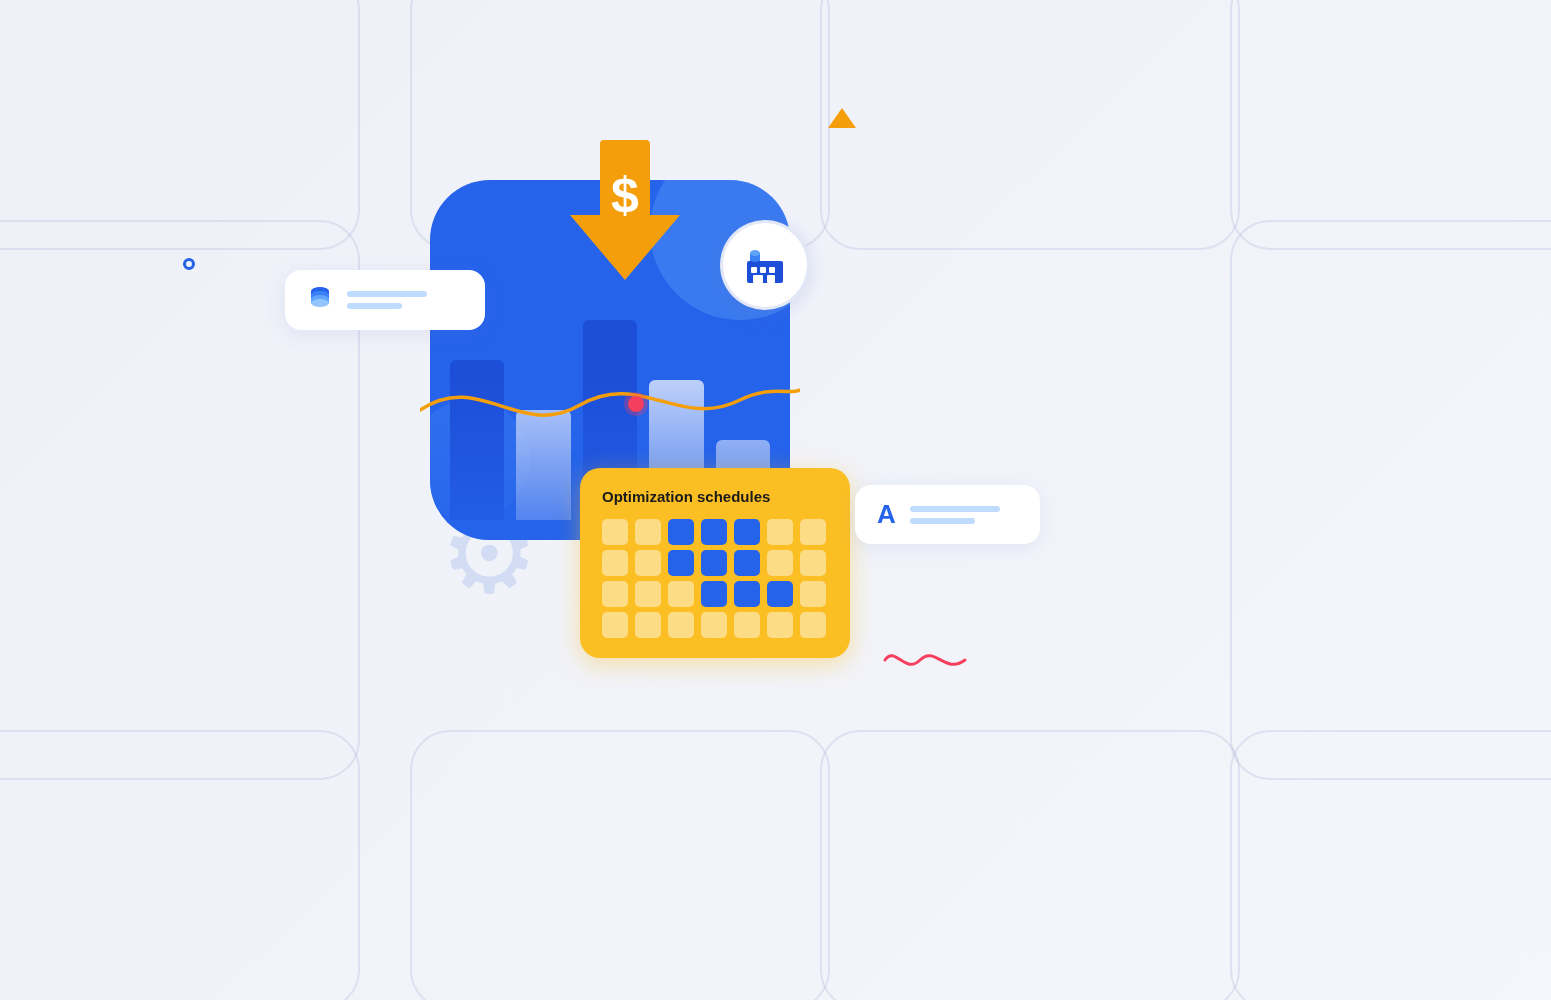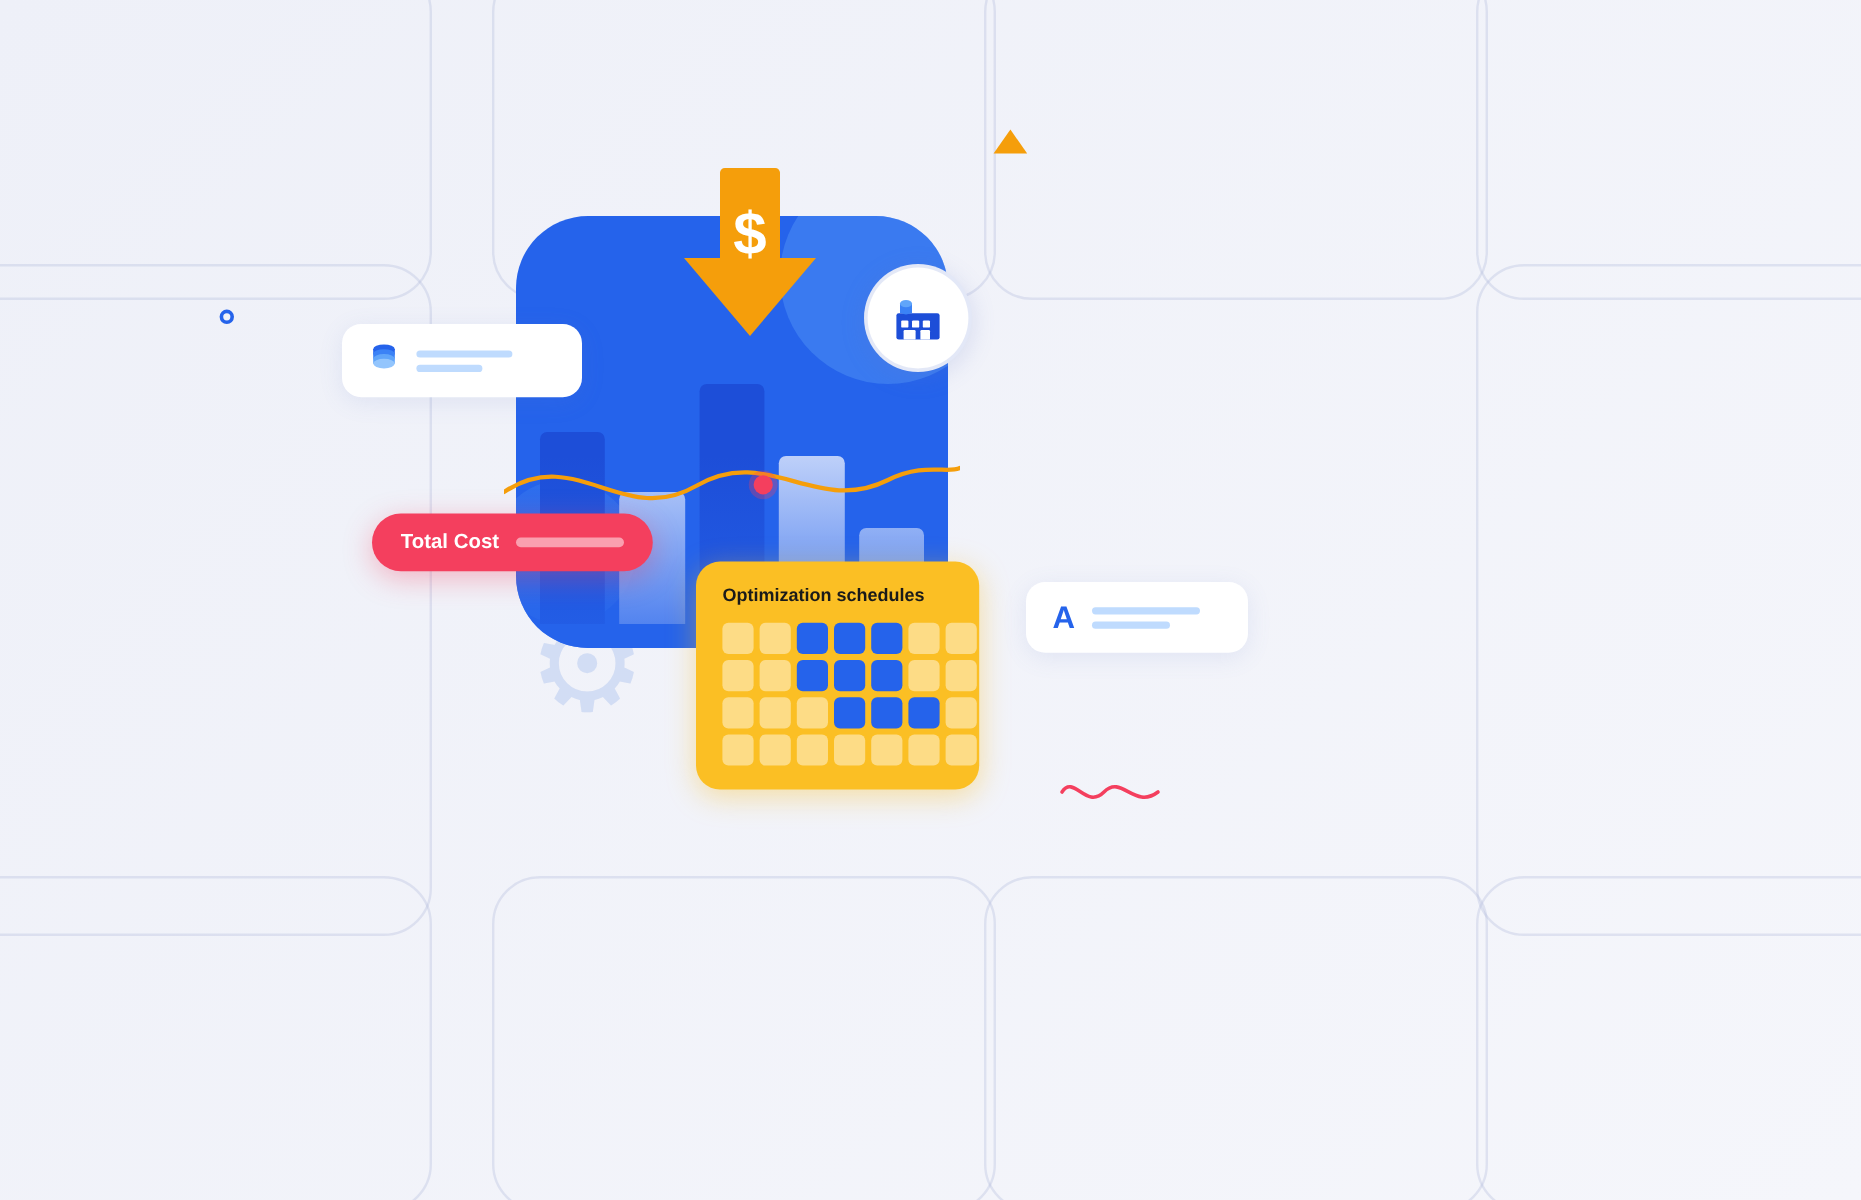--- a/index.html
+++ b/index.html
@@ -194,21 +194,21 @@
 
     
     .card-schedule {
       position: absolute;
       top: 468px;
       left: 580px;
       background: #fbbf24;
       border-radius: 20px;
       padding: 20px 22px;
       z-index: 20;
-      width: 236px;
+      width: 270px;
       box-shadow: 0 6px 24px rgba(251,191,36,0.4);
     }
 
     .schedule-title {
       font-size: 15px;
       font-weight: 700;
       color: #1a1a1a;
       margin-bottom: 14px;
     }
 
@@ -426,24 +426,20 @@
         <ellipse cx="13" cy="19" rx="9" ry="4" fill="#93c5fd"></ellipse>
       </svg>
     </div>
     <div class="card-db-lines">
       <div class="card-db-line" style="width:80px;"></div>
       <div class="card-db-line" style="width:55px;"></div>
     </div>
   </div>
 
 
-  <div class="card-total">
-    <span class="total-label">Total Cost</span>
-    <div class="total-bar" style="width:90px;"></div>
-  </div>
 
   <div class="card-schedule">
     <div class="schedule-title">Optimization schedules</div>
     <div class="schedule-grid">
 
       <div class="sday"></div>
       <div class="sday"></div>
       <div class="sday active"></div>
       <div class="sday active"></div>
       <div class="sday active"></div>

